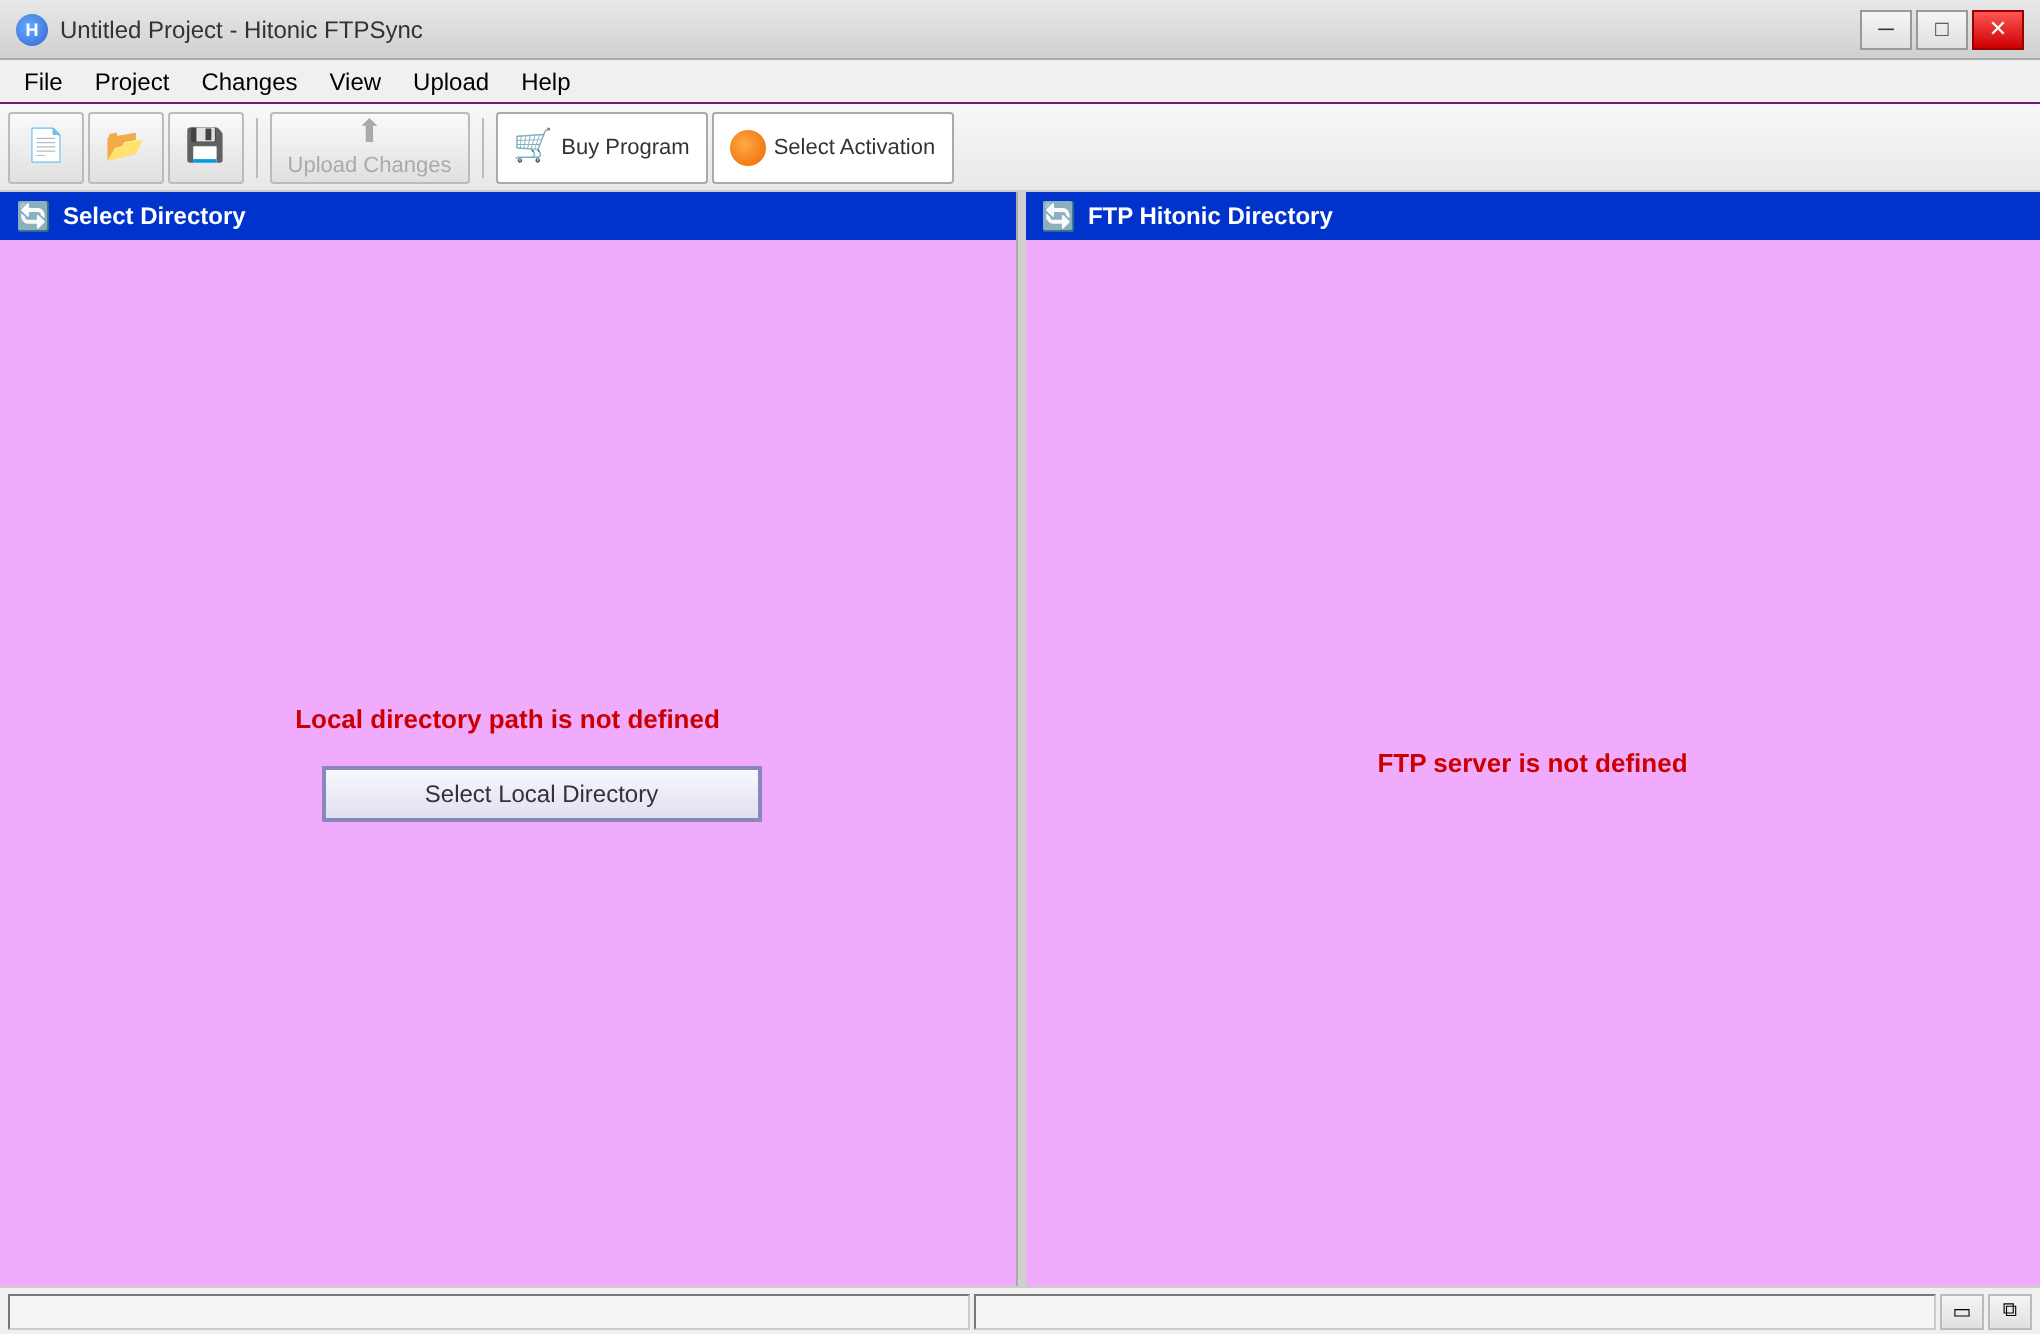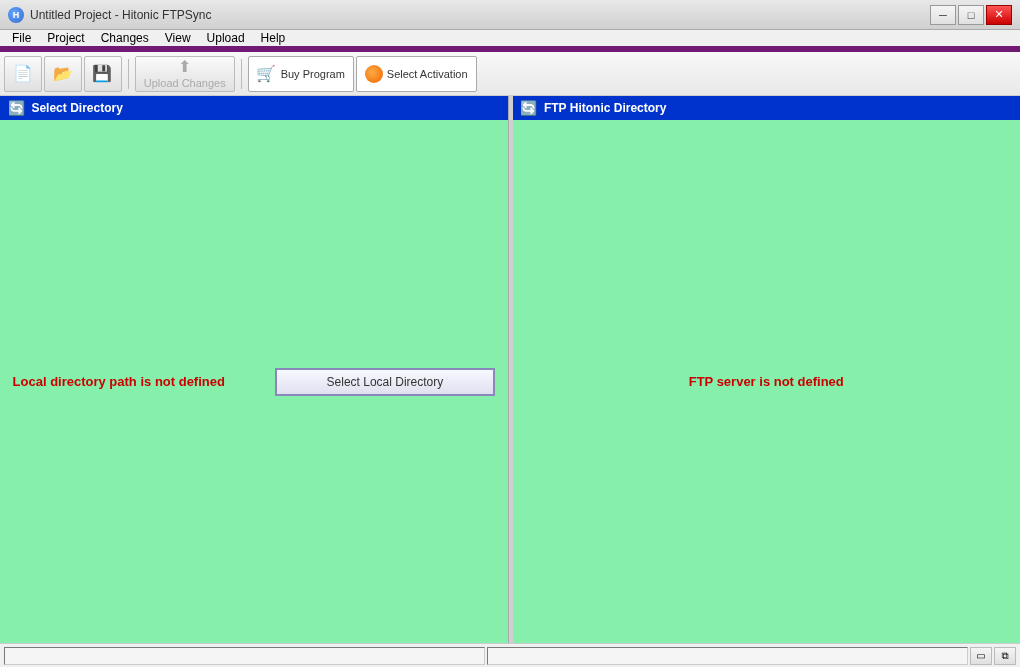--- a/index.html
+++ b/index.html
@@ -66,21 +66,21 @@
       border-color: #900;
     }
 
     
     .menu-bar {
       background: #f0f0f0;
       height: 22px;
       display: flex;
       align-items: center;
       padding: 0 4px;
-      border-bottom: 6px solid #701a75;
+      border-bottom: 1px solid #701a75;
     }
     .menu-item {
       padding: 2px 8px;
       cursor: pointer;
       color: #000;
       font-size: 12px;
     }
 
     
     .toolbar {
@@ -165,24 +165,25 @@
       align-items: center;
       gap: 6px;
       height: 24px;
     }
     .panel-header-icon {
       font-size: 14px;
     }
     .panel-body {
       flex: 1;
       display: flex;
+      flex-direction: column;
       align-items: center;
       justify-content: center;
       gap: 16px;
-      background: #86efac;
+      background: #f0abfc;
     }
     .panel-message {
       color: #cc0000;
       font-size: 13px;
       font-weight: bold;
     }
     .panel-select-btn {
       padding: 5px 30px;
       border: 2px solid #8888bb;
       background: linear-gradient(to bottom, #f8f8ff, #e0e0f0);

